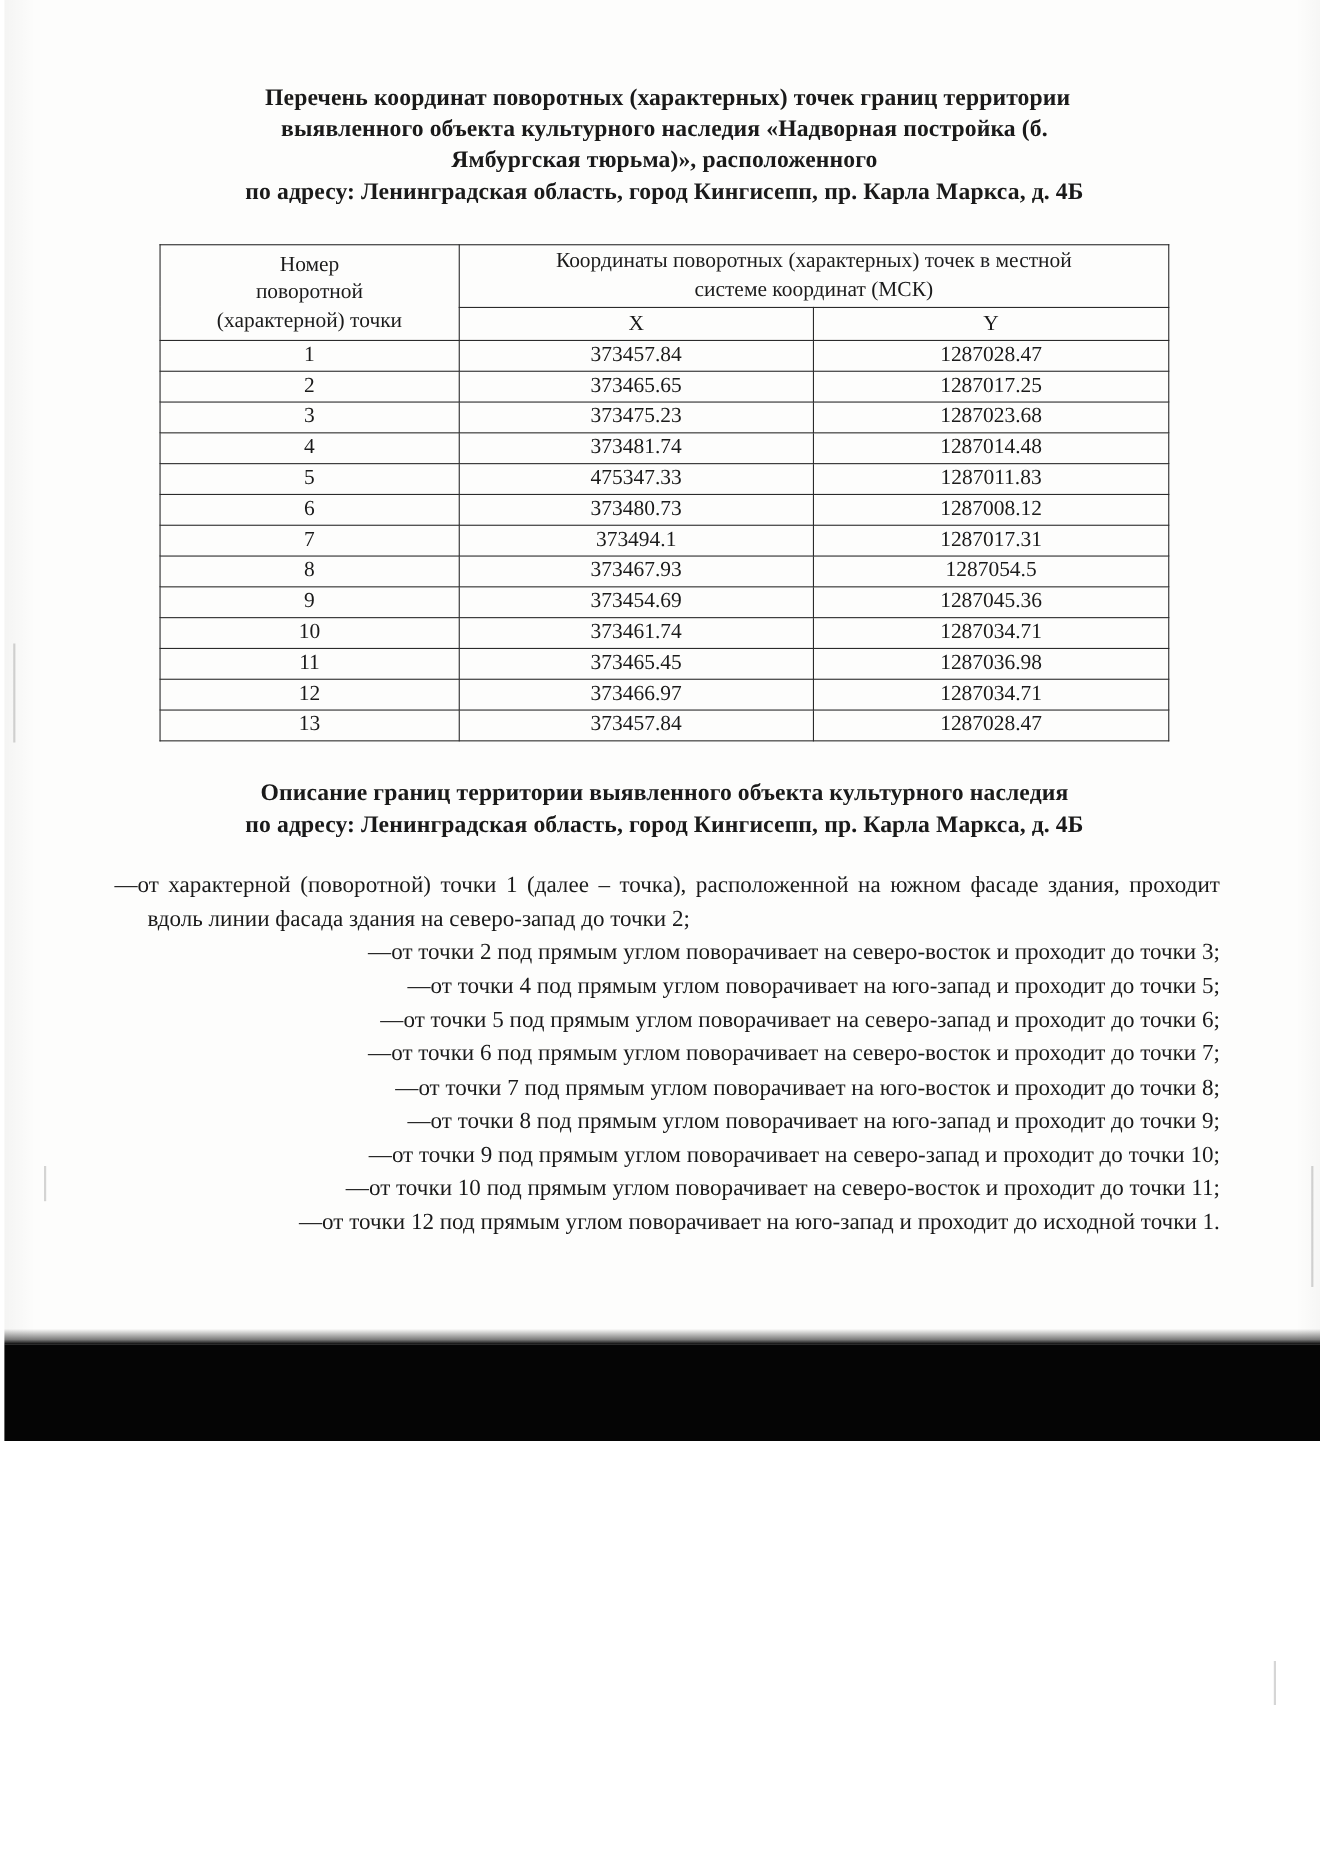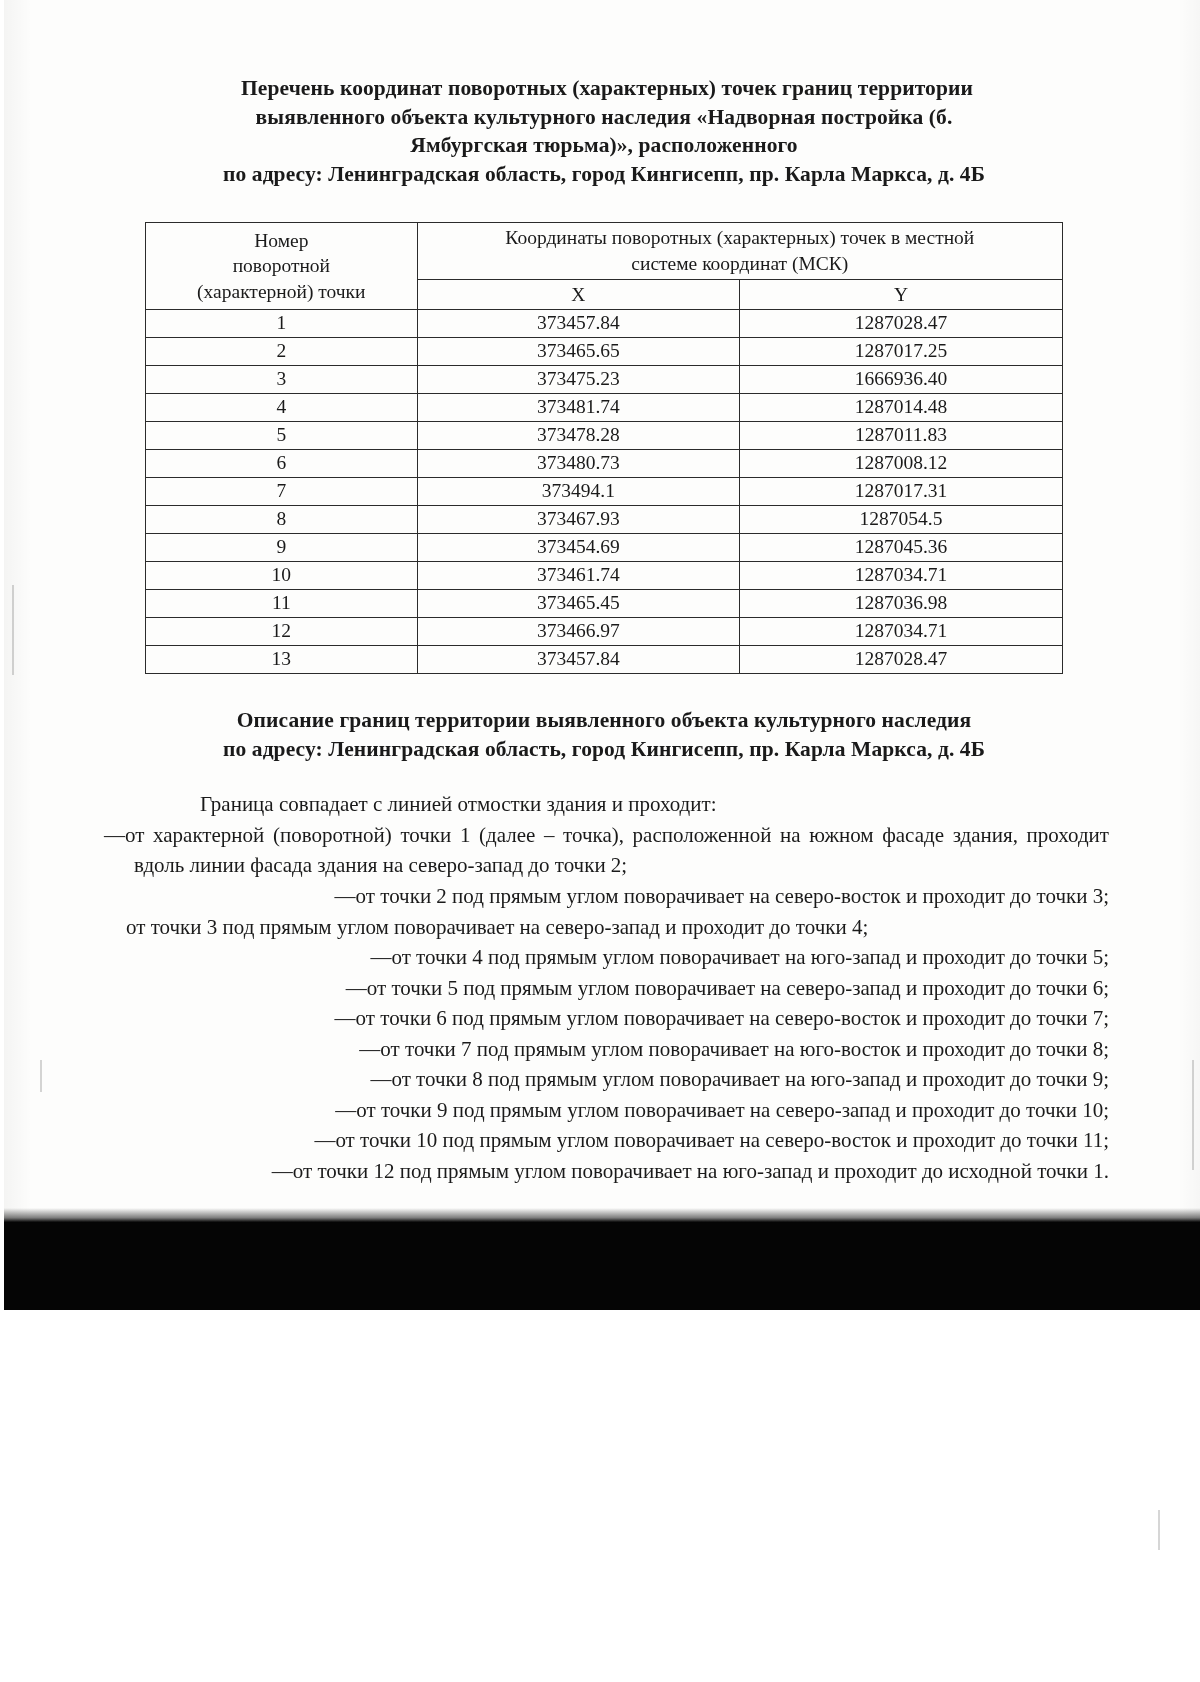--- a/index.html
+++ b/index.html
@@ -185,30 +185,30 @@
               <td class="cell-y">1287028.47</td>
             </tr>
             <tr>
               <td class="cell-num">2</td>
               <td class="cell-x">373465.65</td>
               <td class="cell-y">1287017.25</td>
             </tr>
             <tr>
               <td class="cell-num">3</td>
               <td class="cell-x">373475.23</td>
-              <td class="cell-y">1666936.40</td>
+              <td class="cell-y">1287023.68</td>
             </tr>
             <tr>
               <td class="cell-num">4</td>
               <td class="cell-x">373481.74</td>
               <td class="cell-y">1287014.48</td>
             </tr>
             <tr>
               <td class="cell-num">5</td>
-              <td class="cell-x">373478.28</td>
+              <td class="cell-x">475347.33</td>
               <td class="cell-y">1287011.83</td>
             </tr>
             <tr>
               <td class="cell-num">6</td>
               <td class="cell-x">373480.73</td>
               <td class="cell-y">1287008.12</td>
             </tr>
             <tr>
               <td class="cell-num">7</td>
               <td class="cell-x">373494.1</td>
@@ -247,24 +247,22 @@
           </tbody>
       </table>
     </div>
 
     <div class="heading-block" id="desc-heading">
       <span class="hline">Описание границ территории выявленного объекта культурного наследия</span>
       <span class="hline">по адресу: Ленинградская область, город Кингисепп, пр. Карла Маркса, д. 4Б</span>
     </div>
 
     <div class="body-text">
-      <p class="p-intro">Граница совпадает с линией отмостки здания и проходит:</p>
       <p class="hang-just">—от характерной (поворотной) точки 1 (далее – точка), расположенной на южном фасаде здания, проходит вдоль линии фасада здания на северо-запад до точки 2;</p>
       <p class="hang">—от точки 2 под прямым углом поворачивает на северо-восток и проходит до точки 3;</p>
-      <p class="p-indent-item">от точки 3 под прямым углом поворачивает на северо-запад и проходит до точки 4;</p>
       <p class="hang">—от точки 4 под прямым углом поворачивает на юго-запад и проходит до точки 5;</p>
       <p class="hang">—от точки 5 под прямым углом поворачивает на северо-запад и проходит до точки 6;</p>
       <p class="hang">—от точки 6 под прямым углом поворачивает на северо-восток и проходит до точки 7;</p>
       <p class="hang">—от точки 7 под прямым углом поворачивает на юго-восток и проходит до точки 8;</p>
       <p class="hang">—от точки 8 под прямым углом поворачивает на юго-запад и проходит до точки 9;</p>
       <p class="hang">—от точки 9 под прямым углом поворачивает на северо-запад и проходит до точки 10;</p>
       <p class="hang">—от точки 10 под прямым углом поворачивает на северо-восток и проходит до точки 11;</p>
       <p class="hang">—от точки 12 под прямым углом поворачивает на юго-запад и проходит до исходной точки 1.</p>
     </div>
 

